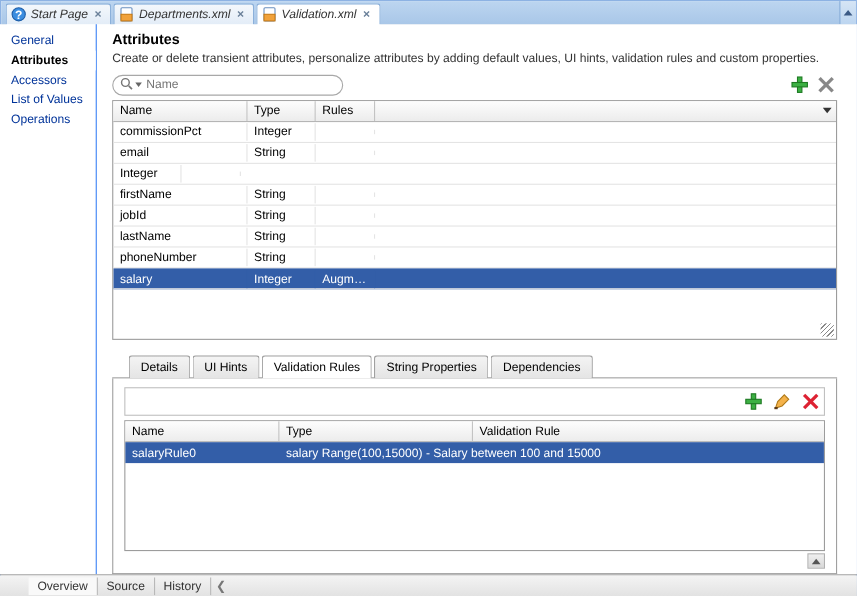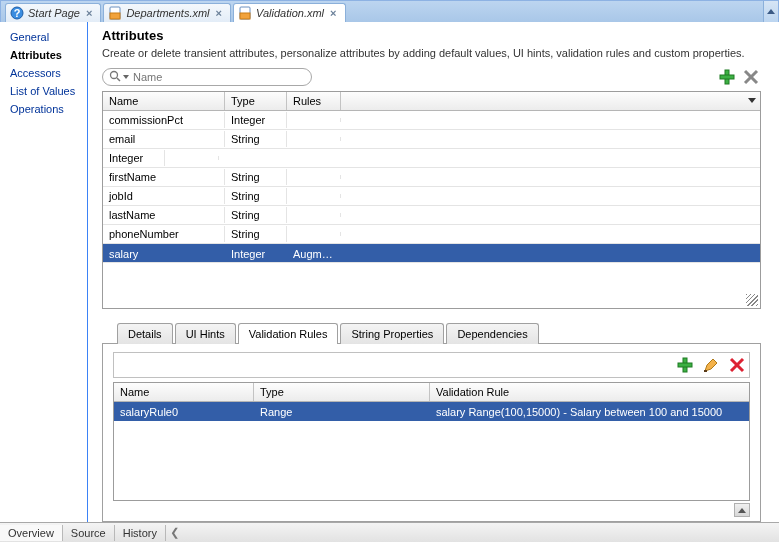--- a/index.html
+++ b/index.html
@@ -55,21 +55,21 @@
   .rgh { padding:3px 6px; border-right:1px solid #c3c3c3; }
   .rgh.rn{width:140px;} .rgh.rt{width:176px;} .rgh.rv{flex:1; border-right:none;}
   .rg-body { flex:1; }
   .rgr { display:flex; height:19px; align-items:center; }
   .rgr.selected { background:#335ea8; color:#fff; }
   .rgc { padding:2px 6px; overflow:hidden; white-space:nowrap; }
   .rgc.rn{width:140px;} .rgc.rt{width:176px;} .rgc.rv{flex:1;}
   .scroll-up { align-self:flex-end; margin-top:2px; width:16px; height:14px; background:linear-gradient(#f0f0f0,#d8d8d8); border:1px solid #b0b0b0; display:flex; align-items:center; justify-content:center; cursor:pointer;}
   .scroll-up::before{content:"";width:0;height:0;border-left:4px solid transparent;border-right:4px solid transparent;border-bottom:5px solid #555;}
   
-  .bottombar { position:absolute; bottom:0; left:0; right:0; height:20px; background:linear-gradient(#f4f4f4,#e2e2e2); border-top:1px solid #a8a8a8; display:flex; align-items:center; }
+  .bottombar { position:absolute; bottom:0; left:0; right:0; height:20px; background:linear-gradient(#f4f4f4,#e2e2e2); border-top:1px solid #a8a8a8; display:flex; align-items:center;padding-left:26px; }
   .btab { padding:2px 8px; border-right:1px solid #b8b8b8; cursor:pointer; color:#333; }
   .btab.active { background:#f9f9f9; }
   .btab-arrow { width:14px; height:14px; margin-left:2px; display:flex; align-items:center; justify-content:center; color:#777; cursor:pointer;}
   .key-icon { display:inline-flex; }
 </style>
 </head>
 <body>
 
 <div class="topbar">
   <div class="doc-tab">
@@ -258,21 +258,20 @@
       </div>
       <div class="rules-grid">
         <div class="rg-head">
           <div class="rgh rn">Name</div>
           <div class="rgh rt">Type</div>
           <div class="rgh rv">Validation Rule</div>
         </div>
         <div class="rg-body" id="rules-grid-body">
             <div class="rgr selected">
               <div class="rgc rn">salaryRule0</div>
-              <div class="rgc rt">Range</div>
               <div class="rgc rv">salary Range(100,15000) - Salary between 100 and 15000</div>
             </div>
           </div>
       </div>
       <div class="scroll-up"></div>
     </div>
   </div>
 </div>
 
 <div class="bottombar">

